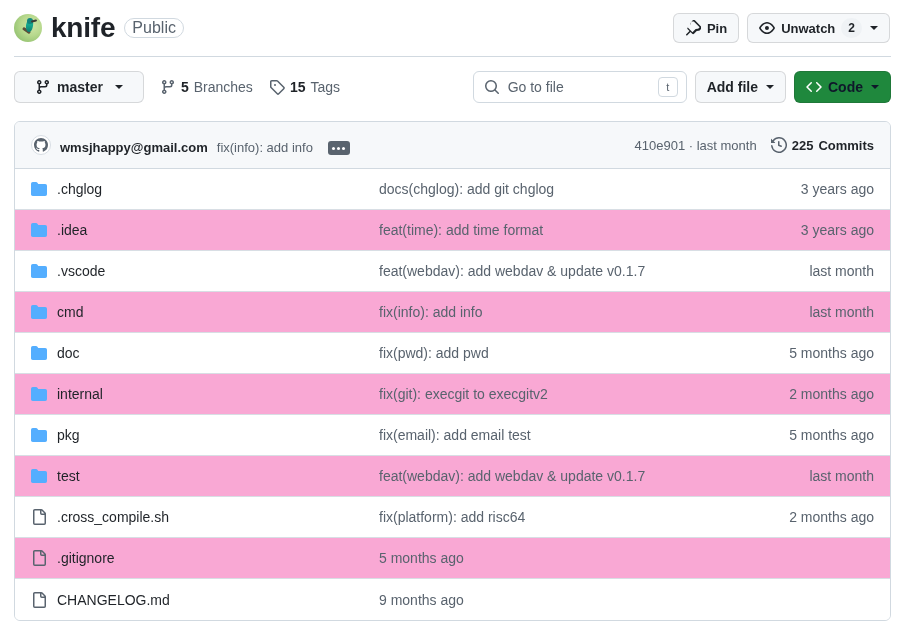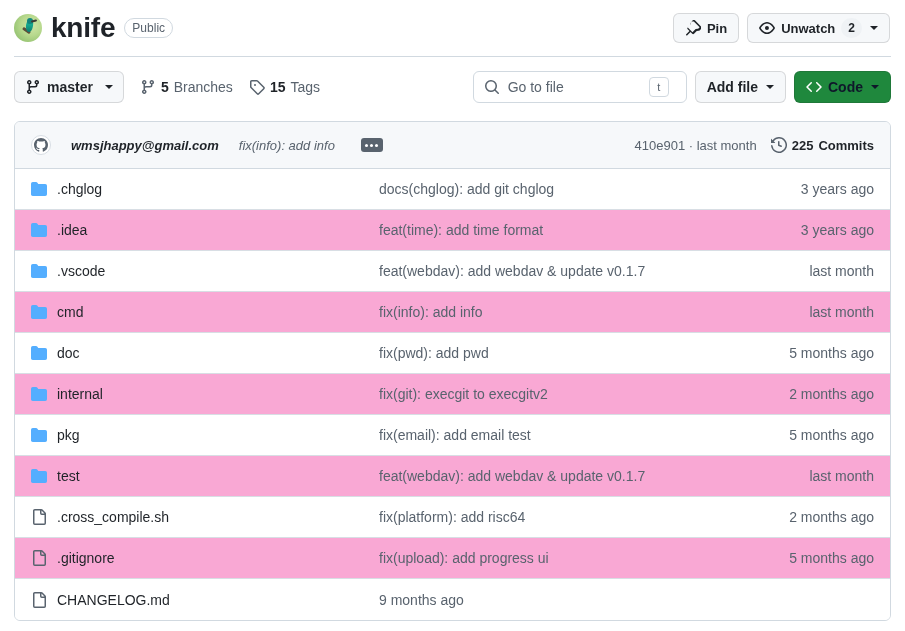--- a/index.html
+++ b/index.html
@@ -48,21 +48,21 @@
   }
   .avatar .bird-tail {
     position: absolute; left: 8px; top: 15px;
     width: 9px; height: 3px; background: #5c4f3a; transform: rotate(34deg);
     border-radius: 2px;
   }
   .repo-name {
     font-size: 28px; font-weight: bold; color: #1f2328; letter-spacing: -0.2px;
   }
   .visibility-badge {
-    font-size: 12px; line-height: 18px; color: #59636e;
+    font-size: 16px; line-height: 18px; color: #59636e;
     border: 1px solid #d1d9e0; border-radius: 2em;
     padding: 0 7px; height: 20px; display: inline-flex; align-items: center;
   }
   .header-actions { display: flex; align-items: center; gap: 8px; padding-right: 1px; }
 
   .btn {
     display: inline-flex; align-items: center; gap: 6px;
     height: 30px; padding: 8px 11px;
     font-size: 13px; font-weight: bold; color: #1f2328;
     background: #f6f8fa; border: 1px solid rgba(31,35,40,0.15);
@@ -91,35 +91,35 @@
   }
 
   
   .toolbar {
     display: flex; align-items: center; justify-content: space-between;
     padding: 14px 14px 0 14px;
   }
   .toolbar-left { display: flex; align-items: center; gap: 16px; }
   .branch-btn {
     display: inline-flex; align-items: center; gap: 6px;
-    height: 32px; padding: 0 10px;
+    height: 32px; padding: 0 20px;
     background: #f6f8fa; border: 1px solid rgba(31,35,40,0.15);
     border-radius: 6px; font-size: 14px; font-weight: bold; cursor: pointer;
   }
   .branch-btn .caret { margin-left: 6px; }
   .meta-link {
     display: inline-flex; align-items: center; gap: 5px;
     font-size: 14px; color: #59636e; cursor: pointer;
   }
   .meta-link b { color: #1f2328; font-weight: bold; }
   .toolbar-right { display: flex; align-items: center; gap: 8px; }
 
   .search-box {
     display: flex; align-items: center; gap: 8px;
-    width: 214px; height: 32px; padding: 0 17px 0 10px;
+    width: 214px; height: 32px; padding: 0 8px 0 10px;
     border: 1px solid #d1d9e0; border-radius: 6px; background: #ffffff;
   }
   .search-box input {
     flex: 1; border: none; outline: none; font-size: 14px;
     font-family: "Liberation Sans", sans-serif; color: #1f2328; background: transparent;
     padding: 0; min-width: 0;
   }
   .search-box input::placeholder { color: #59636e; }
   .kbd {
     display: inline-flex; align-items: center; justify-content: center;
@@ -132,21 +132,21 @@
   .file-table {
     margin: 18px 14px 0 14px;
     border: 1px solid #d1d9e0; border-radius: 6px; overflow: hidden;
     background: #ffffff;
   }
   .commit-bar {
     display: flex; align-items: center; justify-content: space-between;
     background: #f6f8fa; border-bottom: 1px solid #d1d9e0;
     height: 47px; padding: 0 16px;
   }
-  .commit-left { display: flex; align-items: center; gap: 20px; min-width: 0; font-style: italic; }
+  .commit-left { display: flex; align-items: flex-end; gap: 9px; min-width: 0; }
   .commit-avatar {
     width: 20px; height: 20px; border-radius: 50%;
     background: #ffffff; border: 1px solid #d8dee4;
     display: flex; align-items: center; justify-content: center; flex: none;
   }
   .commit-author { font-size: 13px; font-weight: bold; color: #1f2328; }
   .commit-msg { font-size: 13px; color: #59636e; }
   .expand-btn {
     display: inline-flex; align-items: center; justify-content: center; gap: 2px;
     width: 22px; height: 14px; background: #59636e; border-radius: 3px;
@@ -422,21 +422,20 @@
         </div>
         <div class="row alt">
           <div class="cell-name">
             <span class="icon">
               <svg class="file-icon" viewBox="0 0 16 16" fill="#59636e">
                 <path d="M2 1.75C2 .784 2.784 0 3.75 0h6.586c.464 0 .909.184 1.237.513l2.914 2.914c.329.328.513.773.513 1.237v9.586A1.75 1.75 0 0 1 13.25 16h-9.5A1.75 1.75 0 0 1 2 14.25Zm1.75-.25a.25.25 0 0 0-.25.25v12.5c0 .138.112.25.25.25h9.5a.25.25 0 0 0 .25-.25V6h-2.75A1.75 1.75 0 0 1 9 4.25V1.5Zm6.75.062V4.25c0 .138.112.25.25.25h2.688l-.011-.013-2.914-2.914z"></path>
               </svg>
             </span>
             <span class="name-text">.gitignore</span>
           </div>
-          <div class="cell-msg">fix(upload): add progress ui</div>
           <div class="cell-time">5 months ago</div>
         </div>
         <div class="row">
           <div class="cell-name">
             <span class="icon">
               <svg class="file-icon" viewBox="0 0 16 16" fill="#59636e">
                 <path d="M2 1.75C2 .784 2.784 0 3.75 0h6.586c.464 0 .909.184 1.237.513l2.914 2.914c.329.328.513.773.513 1.237v9.586A1.75 1.75 0 0 1 13.25 16h-9.5A1.75 1.75 0 0 1 2 14.25Zm1.75-.25a.25.25 0 0 0-.25.25v12.5c0 .138.112.25.25.25h9.5a.25.25 0 0 0 .25-.25V6h-2.75A1.75 1.75 0 0 1 9 4.25V1.5Zm6.75.062V4.25c0 .138.112.25.25.25h2.688l-.011-.013-2.914-2.914z"></path>
               </svg>
             </span>
             <span class="name-text">CHANGELOG.md</span>

